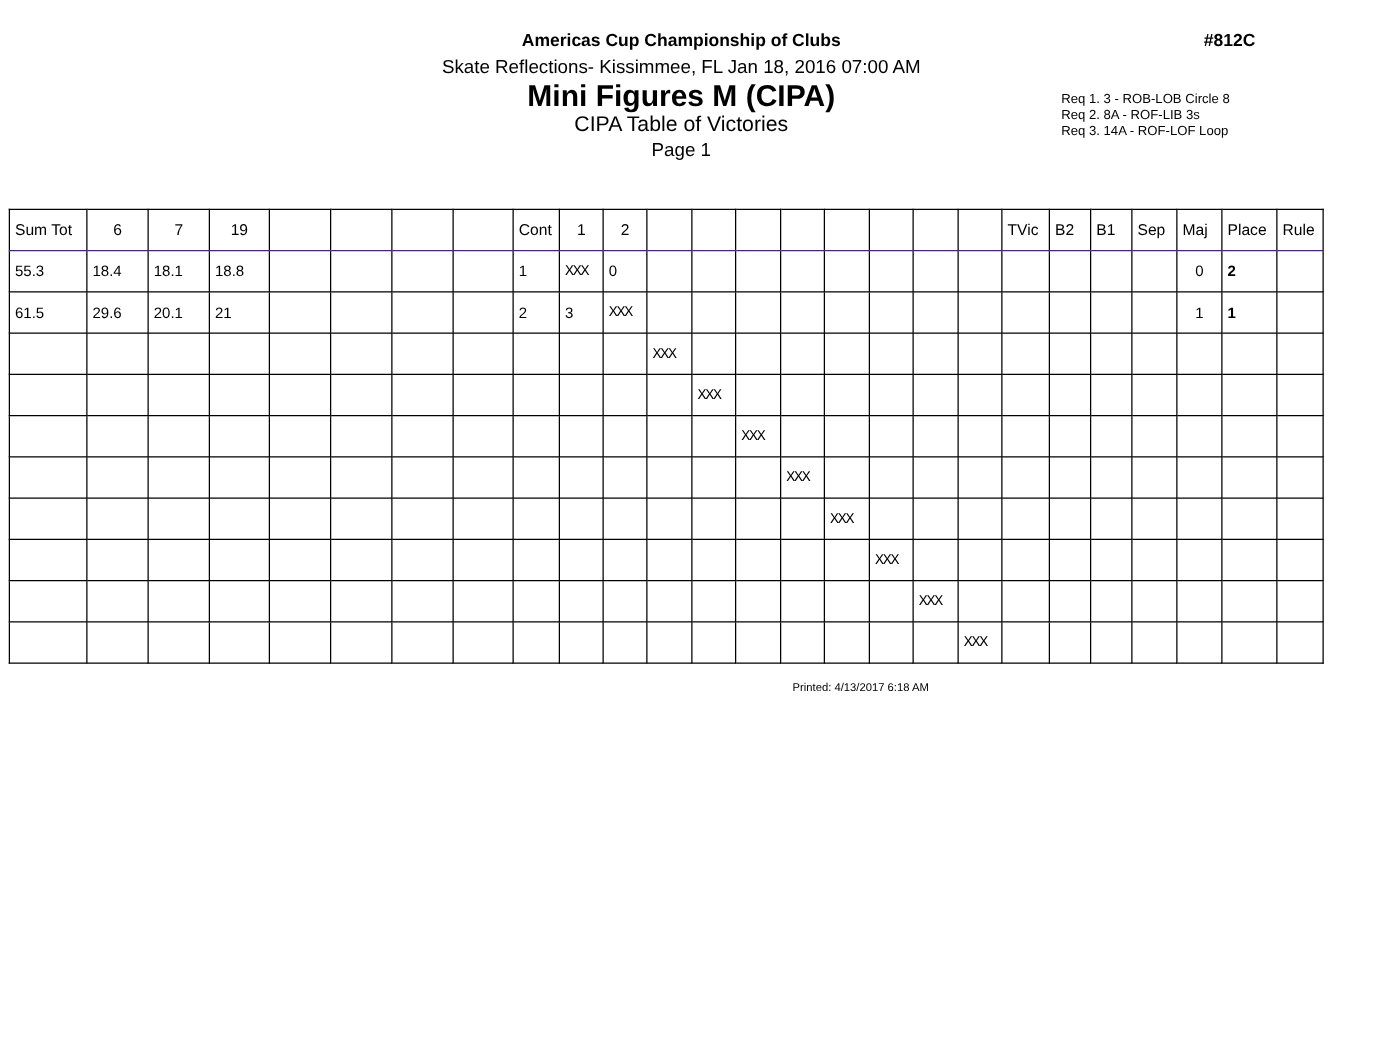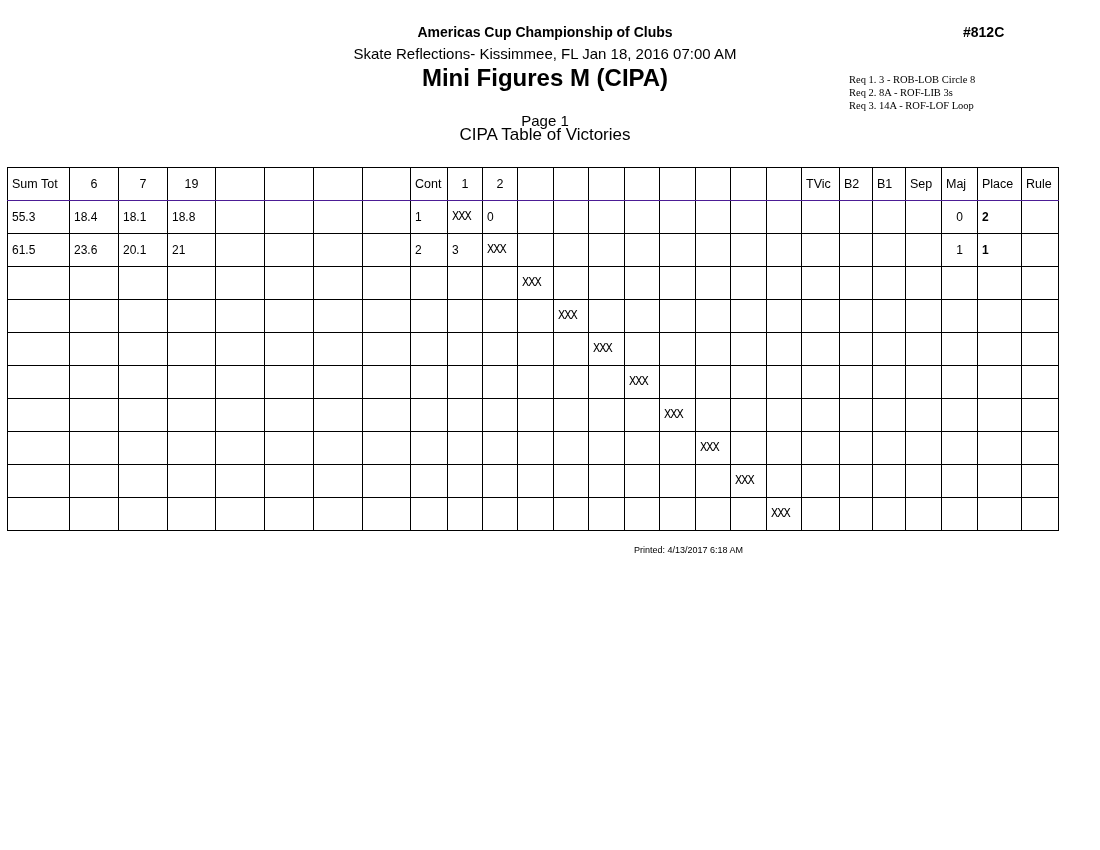--- a/index.html
+++ b/index.html
@@ -3,24 +3,24 @@
   <meta charset="utf-8">
   <style>
     html, body { margin: 0; padding: 0; background: #ffffff; }
     body { width: 1100px; height: 850px; position: relative; overflow: hidden;
            font-family: "Liberation Sans", sans-serif; color: #000; }
     .abs { position: absolute; white-space: nowrap; }
     .center { text-align: center; }
     #title { left: 330px; width: 430px; top: 24px; font-size: 14px; font-weight: bold; }
     #subtitle { left: 330px; width: 430px; top: 45px; font-size: 15px; }
     #event { left: 330px; width: 430px; top: 64px; font-size: 24px; font-weight: bold; }
-    #table-title { left: 330px; width: 430px; top: 90px; font-size: 17px; margin-top: 35px; }
+    #table-title { left: 330px; width: 430px; top: 90px; font-size: 17px; }
     #page-num { left: 330px; width: 430px; top: 112px; font-size: 15px; }
     #code { left: 963px; top: 24px; font-size: 14px; font-weight: bold; }
-    #reqs { left: 849px; top: 73px; font-size: 10.5px; line-height: 13px; font-family: Liberation Serif, serif; }
+    #reqs { left: 849px; top: 73px; font-size: 10.5px; line-height: 13px; }
     #printed { left: 634px; top: 545px; font-size: 9px; }
 
     table.grid { position: absolute; left: 7px; top: 167px; border-collapse: collapse;
                  table-layout: fixed; }
     table.grid td { border: 1px solid #000; height: 32px; padding: 0 0 0 4px;
                     font-size: 12px; vertical-align: middle; overflow: hidden; white-space: nowrap; }
     table.grid tr.head td { border-bottom: 1px solid #4c1d95; height: 32px; font-size: 12.5px; }
     td.c { text-align: center; padding-left: 0 !important; }
     td.b { font-weight: bold; }
     .xxx { font-size: 10px; letter-spacing: -1px; font-family: Liberation Mono, monospace; }
@@ -121,21 +121,21 @@
         <td></td>
         <td></td>
         <td></td>
         <td></td>
         <td class="c">0</td>
         <td class="b">2</td>
         <td></td>
       </tr>
       <tr>
         <td>61.5</td>
-        <td>23.6</td>
+        <td>29.6</td>
         <td>20.1</td>
         <td>21</td>
         <td></td>
         <td></td>
         <td></td>
         <td></td>
         <td>2</td>
         <td>3</td>
         <td class="xxx">XXX</td>
         <td></td>

